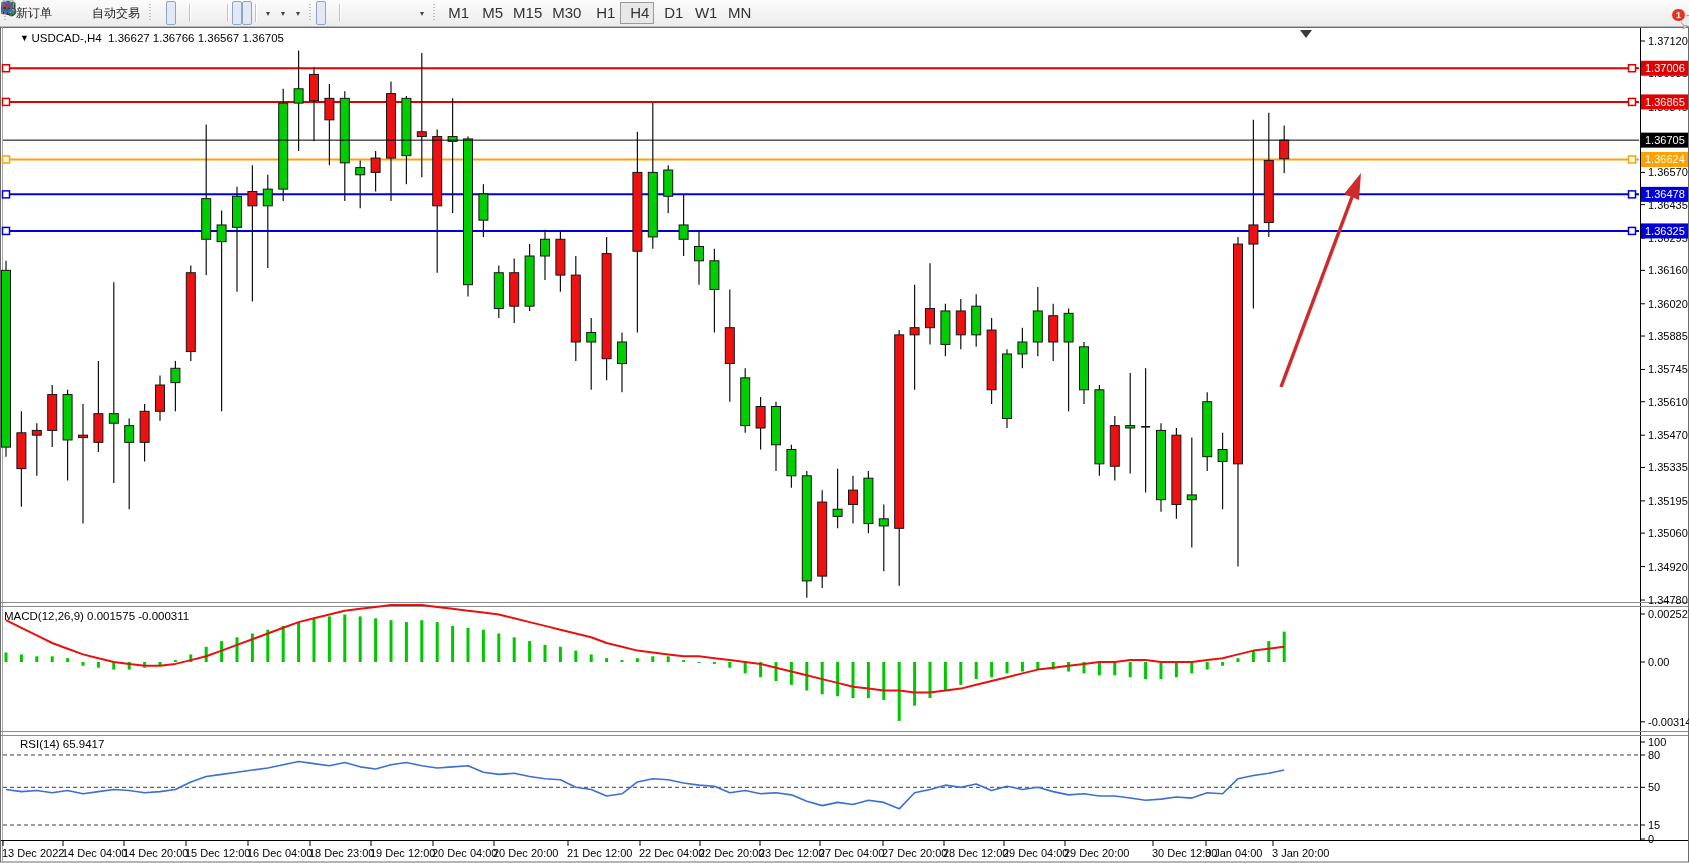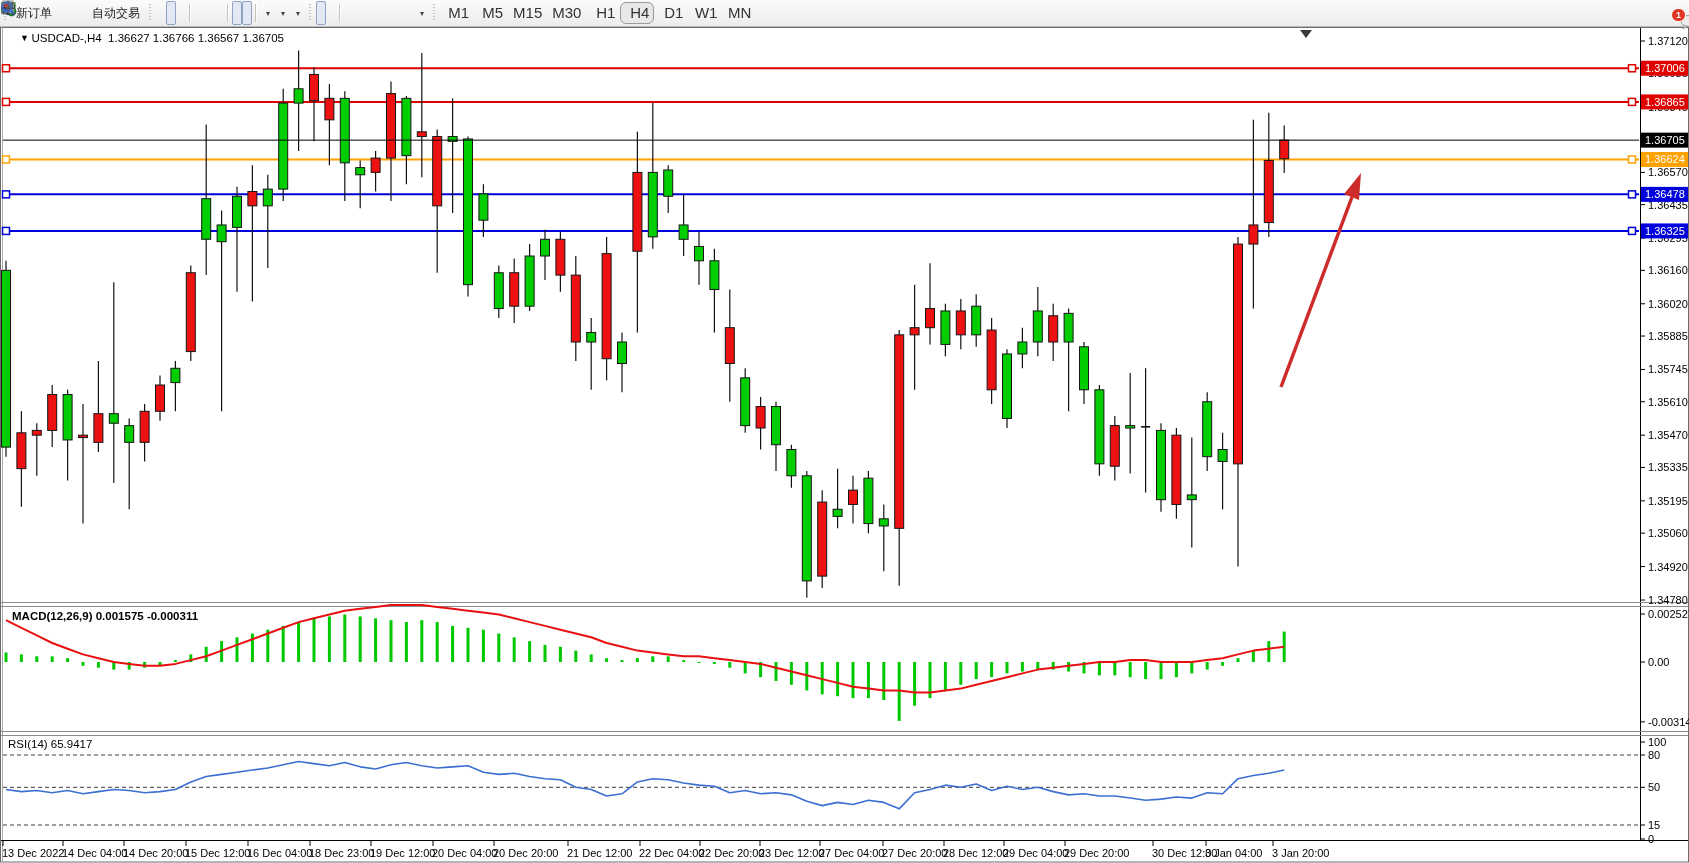--- a/index.html
+++ b/index.html
@@ -13,30 +13,30 @@
   .grip{width:5px;height:18px;margin:0 3px;
     background-image:repeating-linear-gradient(#bfbfbf 0 1px,transparent 1px 3px);
     background-size:2px 100%;background-repeat:repeat-y;background-position:1px 0;}
   .sep{width:1px;height:18px;background:#c3c3c3;border-right:1px solid #fff;margin:0 3px;}
   .tb-btn{display:flex;align-items:center;gap:4px;height:22px;padding:0 4px;border:1px solid transparent;border-radius:2px;}
   .tb-btn.pressed{background:#e2e9f4;border:1px solid #8fa3c4;}
   .tb-label{white-space:nowrap;text-align:center;}
   .caret{font-size:8px;color:#444;margin-left:1px;}
   .tf{min-width:24px;text-align:right;padding:2px 4px;height:16px;line-height:16px;
     color:#333;font-size:15px;border:1px solid transparent;}
-  .tf.active{background:#e8e8e8;border:1px solid #9a9a9a;border-radius:6px;}
+  .tf.active{background:#e8e8e8;border:1px solid #9a9a9a;border-radius:0;}
   .tb-right{margin-left:auto;display:flex;align-items:center;gap:8px;padding-right:10px;}
   .chat-wrap{position:relative;}
   .badge{position:absolute;top:-5px;right:-7px;background:#e03424;color:#fff;font-size:9px;
     font-weight:bold;border-radius:8px;padding:1px 4px;border:1px solid #fff;}
   
   .ovl{position:absolute;z-index:3;font-size:11.5px;color:#000;white-space:pre;}
   #chart-title{left:20px;top:32px;}
-  #macd-label{left:12px;top:610px;font-weight:bold;}
-  #rsi-label{left:8px;top:738px;}
+  #macd-label{left:4px;top:610px;}
+  #rsi-label{left:20px;top:738px;}
   .tri{font-size:9px;vertical-align:1px;}
 </style>
 </head>
 <body>
 <div id="stage">
 
 <div id="toolbar">
   <div class="grip"></div>
 
   <div class="tb-btn">

